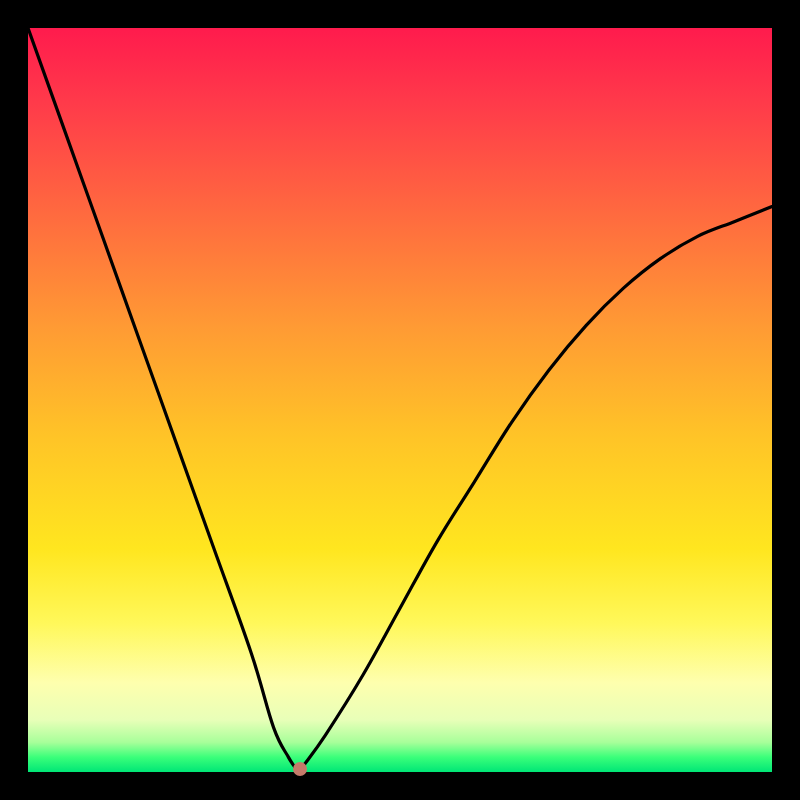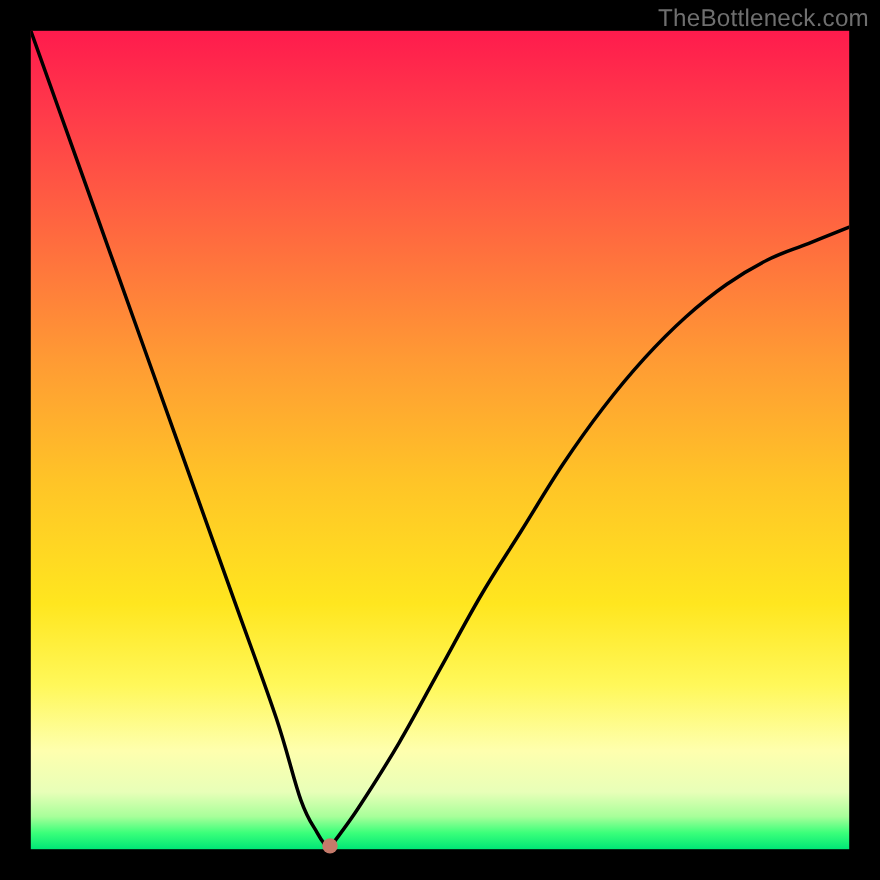--- a/index.html
+++ b/index.html
@@ -64,20 +64,19 @@
     height: 14px;
     border-radius: 50%;
     background: #c47a6a;
     transform: translate(-50%, -50%);
   }
 </style>
 </head>
 <body>
 
 <div class="frame">
-  <div class="watermark">TheBottleneck.com</div>
   <div class="plot-area">
     <svg class="curve" viewBox="0 0 744 744" preserveAspectRatio="none">
       <path id="curve-path" d="M 0.00 0.00 C 6.70 18.75, 23.81 66.66, 37.20 104.16 C 50.59 141.66, 61.01 170.82, 74.40 208.32 C 87.79 245.82, 98.21 274.98, 111.60 312.48 C 124.99 349.98, 135.41 379.14, 148.80 416.64 C 162.19 454.14, 172.61 483.30, 186.00 520.80 C 199.39 558.30, 212.49 592.82, 223.20 624.96 C 233.91 657.10, 238.82 680.61, 245.52 699.36 C 252.22 718.11, 256.38 721.75, 260.40 729.12 C 264.42 736.49, 265.83 737.60, 267.84 740.28 C 269.85 742.96, 270.22 744.40, 271.56 744.00 C 272.90 743.60, 270.59 744.74, 275.28 738.05 C 279.97 731.35, 286.89 723.14, 297.60 706.80 C 308.31 690.46, 321.41 670.05, 334.80 647.28 C 348.19 624.51, 358.61 604.43, 372.00 580.32 C 385.39 556.21, 395.81 536.13, 409.20 513.36 C 422.59 490.59, 433.01 475.27, 446.40 453.84 C 459.79 432.41, 470.21 414.41, 483.60 394.32 C 496.99 374.23, 507.41 359.65, 520.80 342.24 C 534.19 324.83, 544.61 312.33, 558.00 297.60 C 571.39 282.87, 581.81 272.45, 595.20 260.40 C 608.59 248.35, 619.01 240.01, 632.40 230.64 C 645.79 221.27, 656.21 215.02, 669.60 208.32 C 682.99 201.62, 693.41 198.80, 706.80 193.44 C 720.19 188.08, 737.30 181.24, 744.00 178.56" fill="none" stroke="#000" stroke-width="3.2" stroke-linejoin="round" stroke-linecap="round"></path>
     </svg>
     <div class="marker" id="min-marker" style="left: 271.56px; top: 741px;"></div>
   </div>
 </div>
 
 </body></html>

